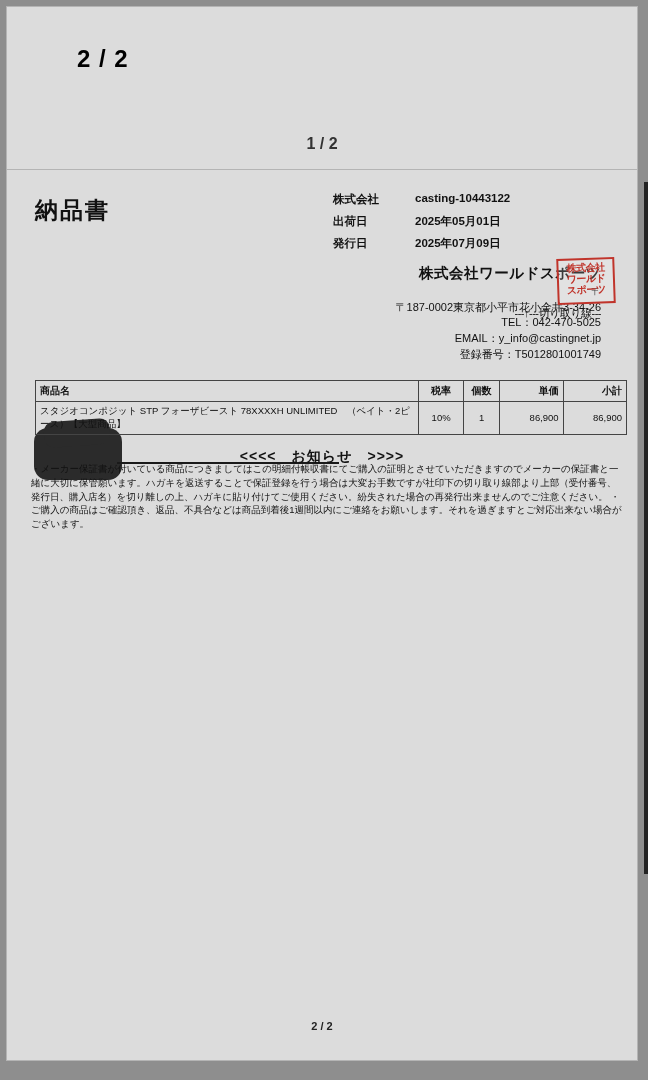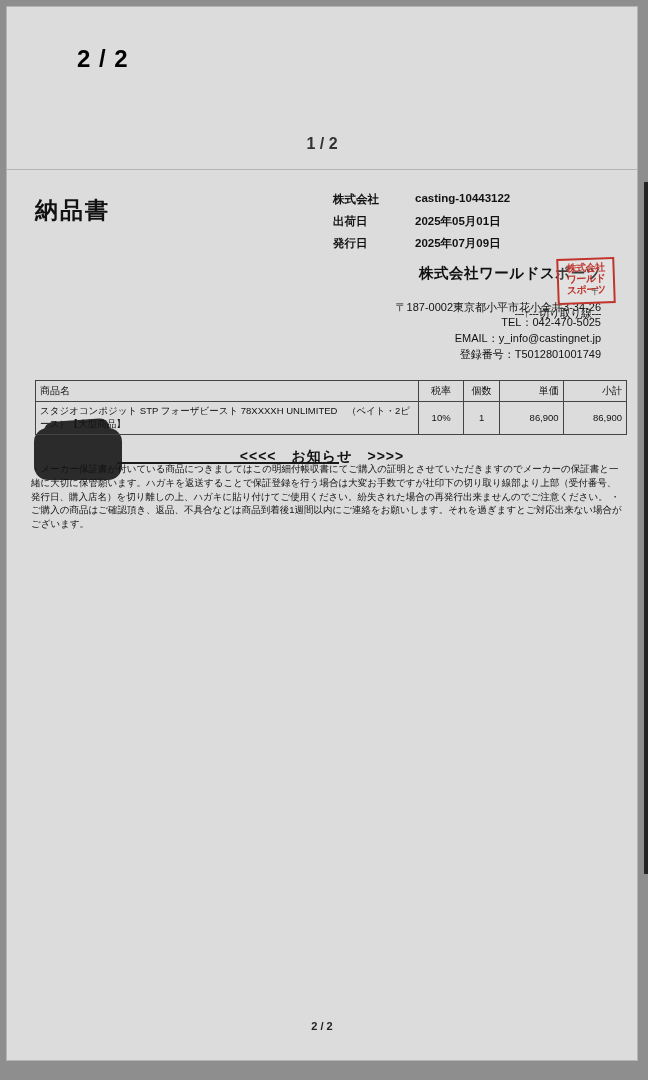--- a/index.html
+++ b/index.html
@@ -181,21 +181,21 @@
     font-size: 9.5px;
     color: #111;
   }
   .items th, .items td {
     border: 1px solid #444;
     padding: 3px 4px;
   }
   .items th {
     font-size: 10px;
     text-align: center;
-    font-weight: normal;
+    font-weight: bold;
     background: transparent;
   }
   .items .c-name { width: 420px; text-align: left; line-height: 1.35; }
   .items .c-tax { width: 38px; text-align: center; }
   .items .c-qty { width: 30px; text-align: center; }
   .items .c-price { width: 58px; text-align: right; }
   .items .c-sub { width: 58px; text-align: right; }
 
   .notice-head {
     position: absolute;

